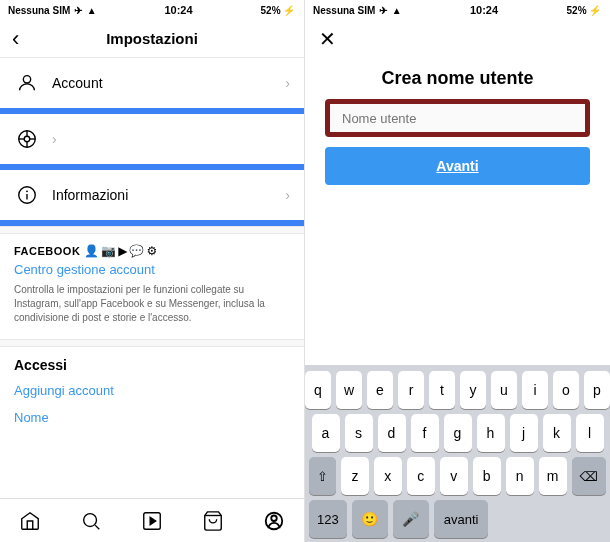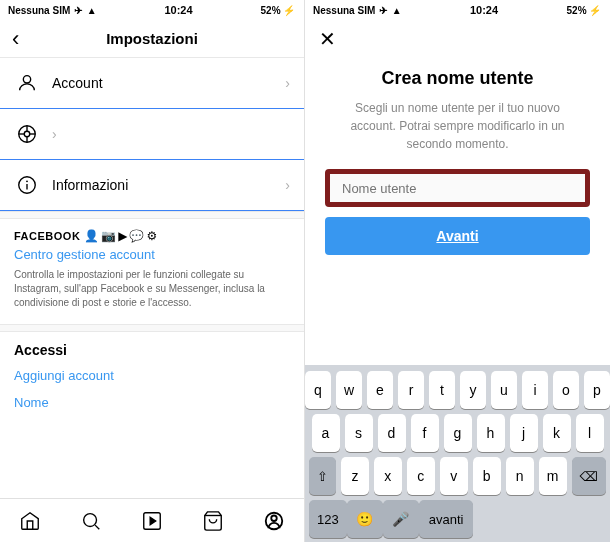--- a/index.html
+++ b/index.html
@@ -53,21 +53,21 @@
     .left-header .title {
       font-size: 15px;
       font-weight: 600;
     }
 
     .menu-list { flex: 1; overflow-y: auto; }
     .menu-item {
       display: flex;
       align-items: center;
       padding: 12px 14px;
-      border-bottom: 1px solid #3b82f6;
+      border-bottom: 6px solid #3b82f6;
       cursor: pointer;
       position: relative;
     }
     .menu-item .menu-icon {
       width: 26px;
       height: 26px;
       margin-right: 12px;
       display: flex;
       align-items: center;
       justify-content: center;
@@ -295,20 +295,21 @@
       display: flex;
       align-items: center;
       justify-content: center;
       font-size: 13px;
       color: #000;
       cursor: pointer;
       box-shadow: 0 1px 0 #888;
     }
     .bottom-keyboard-row {
       display: flex;
+      gap: 5px;
       align-items: flex-start;
     }
     .key-num {
       background: #acb3bc;
       border-radius: 5px;
       height: 38px;
       padding: 0 8px;
       display: flex;
       align-items: center;
       justify-content: center;
@@ -479,21 +480,20 @@
       <span>⚡</span>
     </div>
   </div>
 
   <div class="right-top-bar">
     <span class="close-btn">✕</span>
   </div>
 
   <div class="right-content">
     <div class="crea-title">Crea nome utente</div>
-    <div class="crea-subtitle">Scegli un nome utente per il tuo nuovo account. Potrai sempre modificarlo in un secondo momento.</div>
     <input class="username-input" type="text" placeholder="Nome utente" style="">
     <button class="avanti-btn">Avanti</button>
   </div>
 
   <div class="keyboard">
 
     <div class="keyboard-row">
       <div class="key">q</div>
       <div class="key">w</div>
       <div class="key">e</div>

